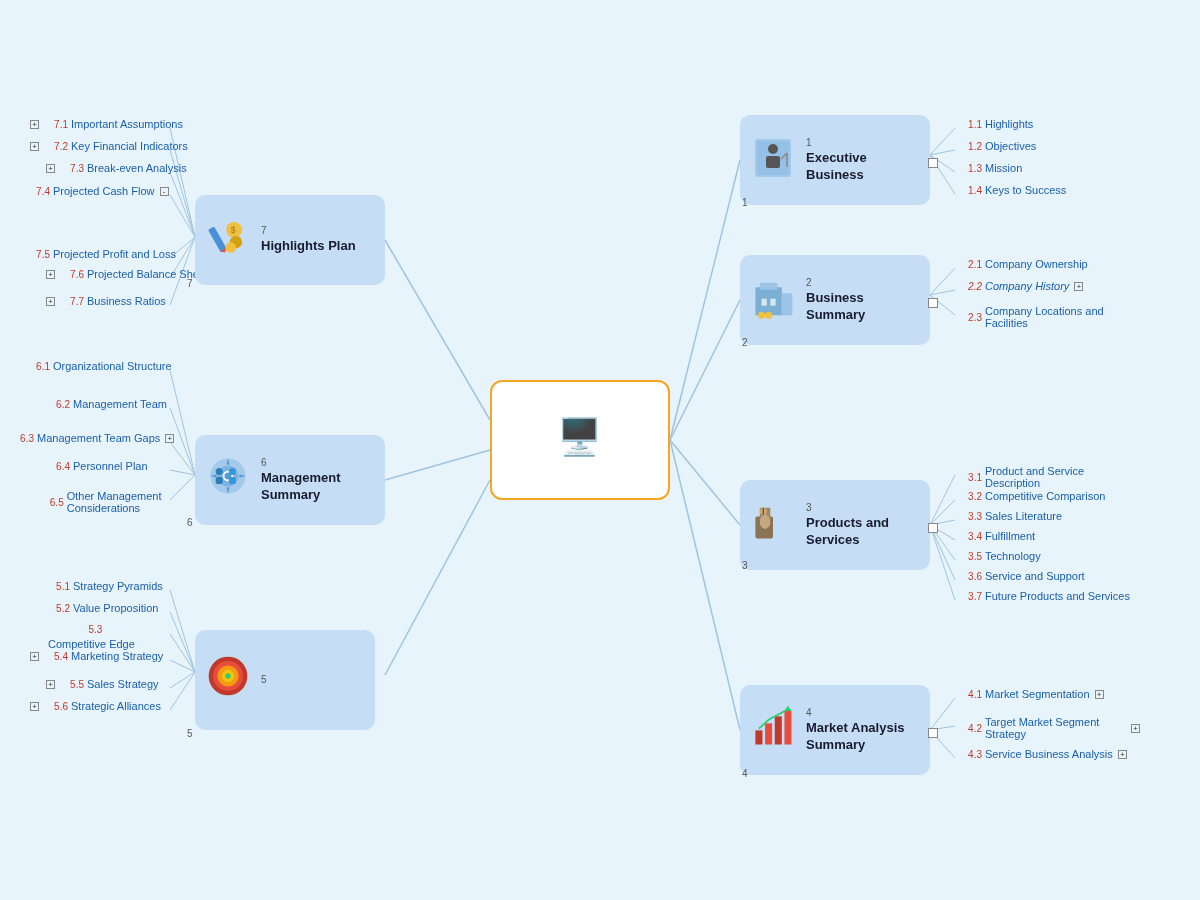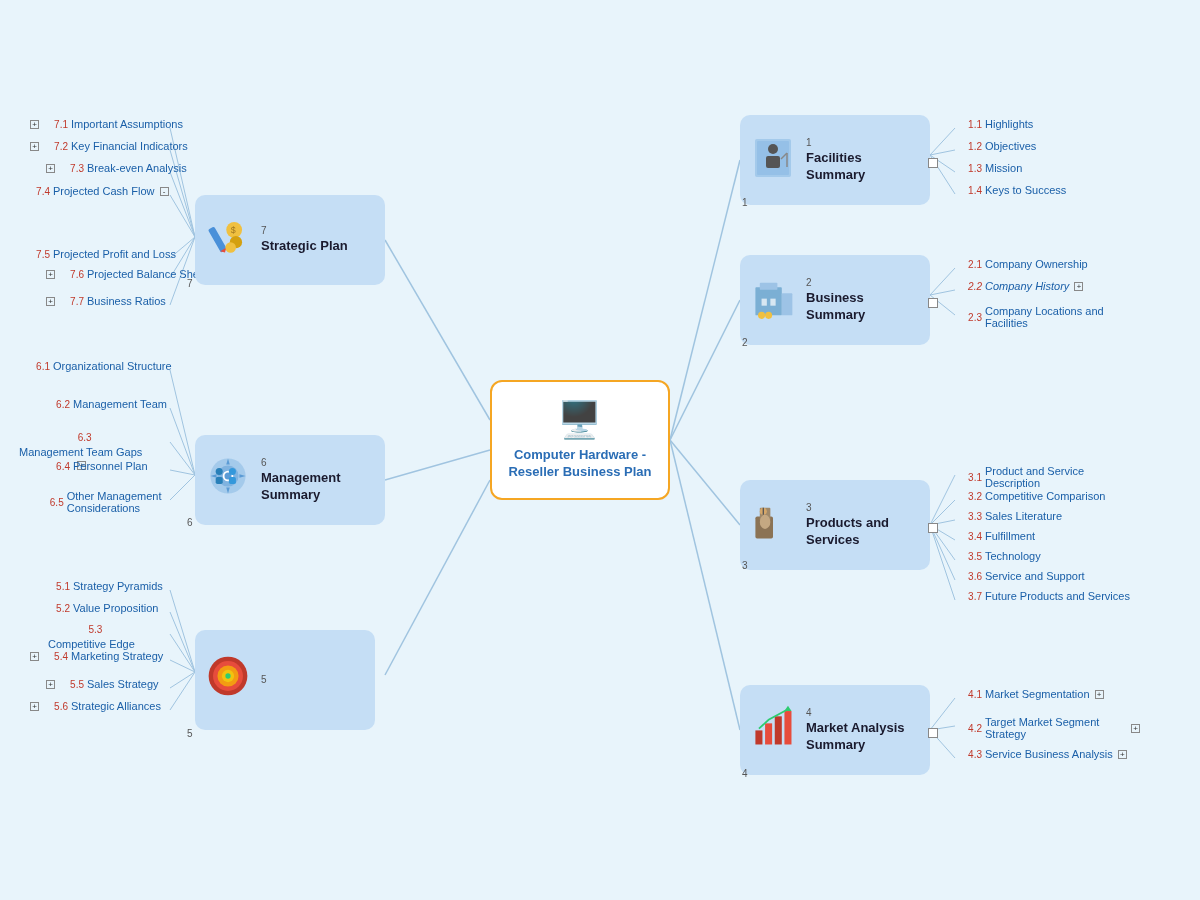--- a/index.html
+++ b/index.html
@@ -156,21 +156,21 @@
     #sub-7-2 { left: 28px; top: 140px; }
     #sub-7-3 { left: 28px; top: 162px; }
     #sub-7-4 { left: 28px; top: 185px; }
     #sub-7-5 { left: 28px; top: 248px; }
     #sub-7-6 { left: 28px; top: 268px; }
     #sub-7-7 { left: 28px; top: 295px; }
 
     
     #sub-6-1 { left: 28px; top: 360px; }
     #sub-6-2 { left: 28px; top: 398px; }
-    #sub-6-3 { left: 19px; top: 432px; flex-direction: column; }
+    #sub-6-3 { left: 12px; top: 432px; }
     #sub-6-4 { left: 28px; top: 460px; }
     #sub-6-5 { left: 28px; top: 490px; }
 
     
     #sub-5-1 { left: 28px; top: 580px; }
     #sub-5-2 { left: 28px; top: 602px; }
     #sub-5-3 { left: 28px; top: 624px; flex-direction: column; }
     #sub-5-4 { left: 28px; top: 650px; }
     #sub-5-5 { left: 28px; top: 678px; }
     #sub-5-6 { left: 28px; top: 700px; }
@@ -233,39 +233,38 @@
   <line x1="195" y1="672" x2="170" y2="590" stroke="#a0c4e0" stroke-width="1"></line>
   <line x1="195" y1="672" x2="170" y2="612" stroke="#a0c4e0" stroke-width="1"></line>
   <line x1="195" y1="672" x2="170" y2="634" stroke="#a0c4e0" stroke-width="1"></line>
   <line x1="195" y1="672" x2="170" y2="660" stroke="#a0c4e0" stroke-width="1"></line>
   <line x1="195" y1="672" x2="170" y2="688" stroke="#a0c4e0" stroke-width="1"></line>
   <line x1="195" y1="672" x2="170" y2="710" stroke="#a0c4e0" stroke-width="1"></line>
 </svg>
 
 <div class="node central-node">
   <div class="icon">🖥️</div>
-  <div class="label">Computer Hardware -<br>Reseller Business Plan</div>
 </div>
 
 <div class="node topic-node" id="node-executive">
   <div class="topic-icon">
     <svg width="44" height="50" viewBox="0 0 44 50">
       <rect x="4" y="8" width="36" height="38" rx="2" fill="#5b9bd5" opacity="0.3"></rect>
       <rect x="6" y="10" width="32" height="34" rx="1" fill="#5b9bd5" opacity="0.2"></rect>
 
       <circle cx="22" cy="18" r="5" fill="#555"></circle>
       <rect x="15" y="25" width="14" height="12" rx="2" fill="#555"></rect>
 
       <line x1="30" y1="28" x2="36" y2="22" stroke="#888" stroke-width="1.5"></line>
       <line x1="36" y1="22" x2="36" y2="36" stroke="#888" stroke-width="1.5"></line>
     </svg>
   </div>
   <div class="topic-text">
     <span class="topic-num">1</span>
-    <span class="topic-label">Facilities Summary</span>
+    <span class="topic-label">Executive Business</span>
   </div>
 </div>
 
 <div class="node topic-node" id="node-company">
   <div class="topic-icon">
     <svg width="44" height="50" viewBox="0 0 50 50">
       <rect x="5" y="15" width="30" height="32" rx="1" fill="#7bafd4"></rect>
       <rect x="10" y="10" width="20" height="8" rx="1" fill="#9dc3e6"></rect>
       <rect x="35" y="22" width="12" height="25" rx="1" fill="#9dc3e6"></rect>
       <rect x="12" y="28" width="6" height="8" fill="#fff" opacity="0.7"></rect>
@@ -362,21 +361,21 @@
       <polygon points="8,38 12,42 16,38" fill="#e74c3c" transform="rotate(-30 20 25)"></polygon>
 
       <circle cx="32" cy="18" r="9" fill="#f0c040"></circle>
       <text x="28" y="22" font-size="10" fill="#a07820">$</text>
       <circle cx="34" cy="32" r="7" fill="#d4a010"></circle>
       <circle cx="28" cy="38" r="6" fill="#f0c040"></circle>
     </svg>
   </div>
   <div class="topic-text">
     <span class="topic-num">7</span>
-    <span class="topic-label">Strategic Plan</span>
+    <span class="topic-label">Highlights Plan</span>
   </div>
 </div>
 
 <div class="sub-item" id="sub-1-1">
   <span class="sub-num">1.1</span>
   <span>Highlights</span>
 </div>
 <div class="sub-item" id="sub-1-2">
   <span class="sub-num">1.2</span>
   <span>Objectives</span>

